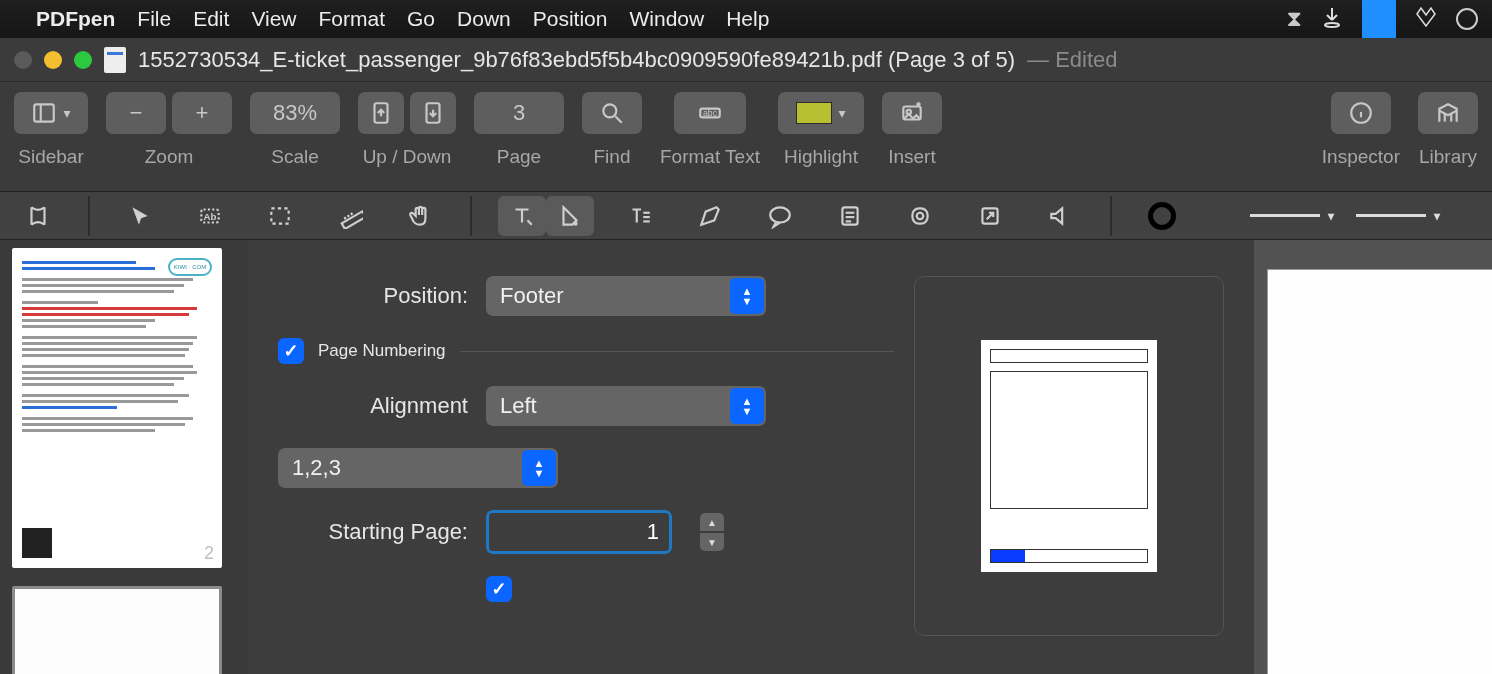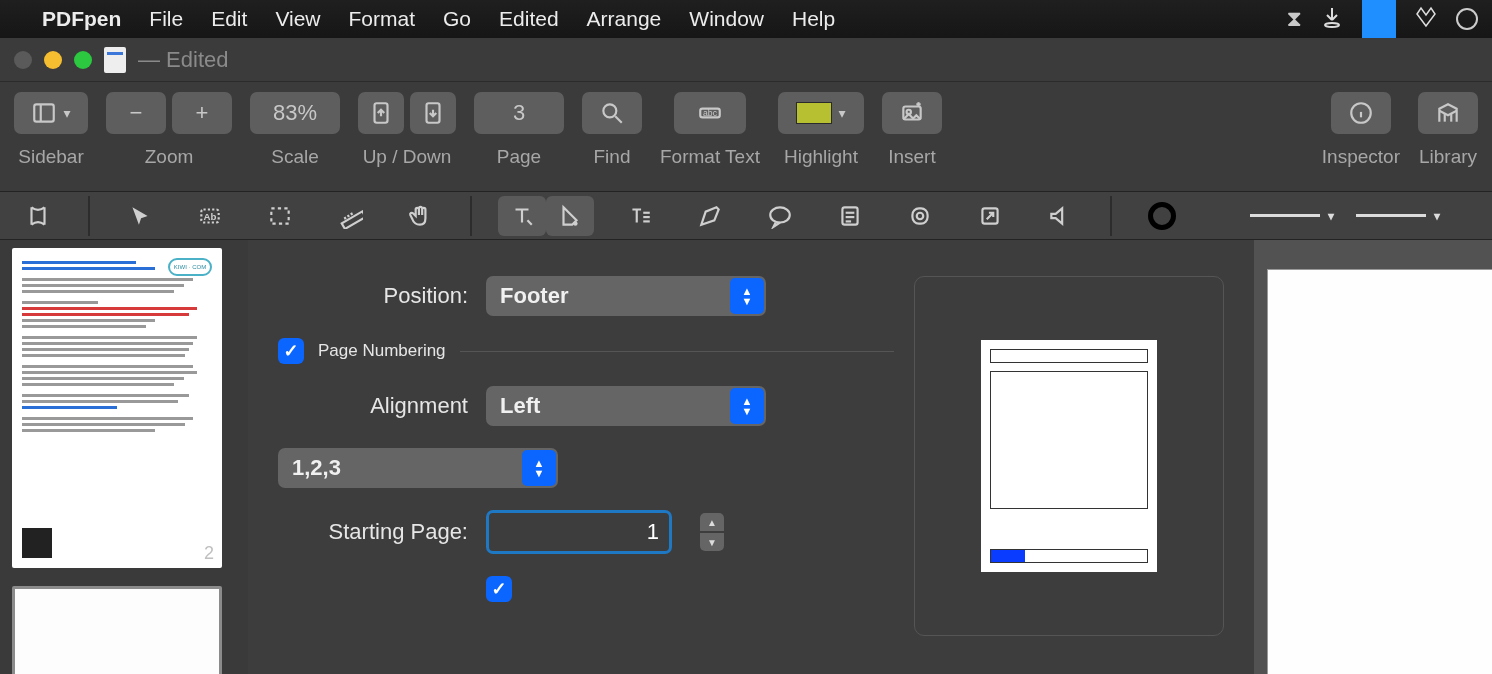--- a/index.html
+++ b/index.html
@@ -1,19 +1,19 @@
 <!DOCTYPE html>
 <html><head>
 <meta charset="utf-8">
 <style>
   * { box-sizing: border-box; margin: 0; padding: 0; font-family: -apple-system, "Helvetica Neue", Arial, sans-serif; -webkit-font-smoothing: antialiased; }
   html, body { width: 1492px; height: 674px; background: #3a3a3a; overflow: hidden; color: #ddd; }
 
   
-  .menubar { height: 38px; background: linear-gradient(#1f1f1f,#161616); display:flex; align-items:center; padding:0 14px; gap:28px; font-size:21px; font-weight:500; color:#ececec; }
+  .menubar { height: 38px; background: linear-gradient(#1f1f1f,#161616); display:flex; align-items:center; padding:0 14px; gap:22px; font-size:21px; font-weight:500; color:#ececec; }
   .menubar .apple { font-size:24px; }
   .menubar .appname { font-weight:800; }
   .menubar .spacer { flex:1; }
   .menubar svg { width:24px; height:24px; }
   .menubar .item { cursor:default; }
   .menubar .tray { display:flex; align-items:center; gap:18px; }
   .menubar .tray .blue-square { width:34px; height:38px; background:#1f8fff; display:flex; align-items:center; justify-content:center; }
 
   
   .titlebar { height:44px; background:#3b3b3b; display:flex; align-items:center; padding:0 14px; gap:12px; border-bottom:1px solid #2b2b2b; }
@@ -64,21 +64,21 @@
   .thumb .sec{margin-top:8px;}
   .thumb .qr{width:30px;height:30px;background:#222;position:absolute;bottom:10px;left:10px;}
   .thumb .num{position:absolute;bottom:4px;right:8px;font-size:18px;color:#bfbfbf;}
   .thumb.p2{height:100px;background:#fdfdfd;border:3px solid #8b8b8b;}
 
   
   .dialog { flex:1; background:#3d3d3d; position:relative; padding:36px 30px; display:flex; }
   .form { flex:1; max-width:640px; }
   .row { display:flex; align-items:center; margin-bottom:22px; gap:18px;}
   .row .label{ width:190px; text-align:right; font-size:22px; color:#e6e6e6;}
-  .select { position:relative; height:40px; background:#656565; border-radius:7px; flex:0 0 280px; display:flex; align-items:center; padding:0 46px 0 14px; font-size:22px; color:#f0f0f0;font-weight:bold;}
+  .select { position:relative; height:40px; background:#656565; border-radius:7px; flex:0 0 280px; display:flex; align-items:center; padding:0 46px 0 14px; font-size:22px; color:#f0f0f0;}
   .select .arrows{position:absolute;right:2px;top:2px;bottom:2px;width:34px;background:#0a66ff;border-radius:5px;display:flex;flex-direction:column;align-items:center;justify-content:center;color:#fff;font-size:11px;line-height:10px;}
   .checkbox{width:26px;height:26px;border-radius:6px;background:#0a66ff;display:flex;align-items:center;justify-content:center;color:#fff;font-size:18px;font-weight:700;}
   .cb-label{font-size:17px;color:#e6e6e6;}
   .section-head{display:flex;align-items:center;gap:14px;margin:8px 0 22px 0;}
   .section-head .rule{flex:1;height:1px;background:#555;}
   .numinput{height:44px;width:186px;border:3px solid #1f78c3;border-radius:7px;background:#3d3d3d;color:#fff;font-size:22px;text-align:right;padding:0 10px;}
   .stepper{display:flex;flex-direction:column;margin-left:10px;gap:0;}
   .stepper span{width:24px;height:18px;background:#656565;border-radius:5px;display:flex;align-items:center;justify-content:center;font-size:10px;color:#ddd;}
   .stepper span:first-child{border-bottom-left-radius:0;border-bottom-right-radius:0;margin-bottom:2px;}
   .stepper span:last-child{border-top-left-radius:0;border-top-right-radius:0;}
@@ -99,22 +99,22 @@
 <body>
 
 <div class="menubar">
   <span class="apple item"></span>
   <span class="appname item">PDFpen</span>
   <span class="item">File</span>
   <span class="item">Edit</span>
   <span class="item">View</span>
   <span class="item">Format</span>
   <span class="item">Go</span>
-  <span class="item">Edited</span>
-  <span class="item">Arrange</span>
+  <span class="item">Down</span>
+  <span class="item">Position</span>
   <span class="item">Window</span>
   <span class="item">Help</span>
   <span class="spacer"></span>
   <div class="tray">
     <span style="font-size:22px;color:#c9c9c9;">⧗</span>
     <span>
       <svg viewBox="0 0 24 24" stroke="#ddd" fill="none" stroke-width="2">
           <path d="M12 3v12m0 0l-5-5m5 5l5-5"></path>
           <ellipse cx="12" cy="20" rx="7" ry="2"></ellipse>
         </svg>
@@ -129,20 +129,21 @@
   </div>
 </div>
 
 <div class="titlebar">
   <div class="traffic">
     <span class="tl-red"></span>
     <span class="tl-yel"></span>
     <span class="tl-grn"></span>
   </div>
   <div class="doc-icon"></div>
+  <span class="title">1552730534_E-ticket_passenger_9b76f83ebd5f5b4bc0909590fe89421b.pdf (Page 3 of 5)</span>
   <span class="edited">— Edited</span>
 </div>
 
 <div class="toolbar">
   <div class="tgroup">
     <div class="btnrow">
       <div class="tbtn sidebar-b">
         <svg viewBox="0 0 24 24">
             <rect x="3" y="4" width="18" height="16" rx="2"></rect>
             <line x1="9" y1="4" x2="9" y2="20"></line>

